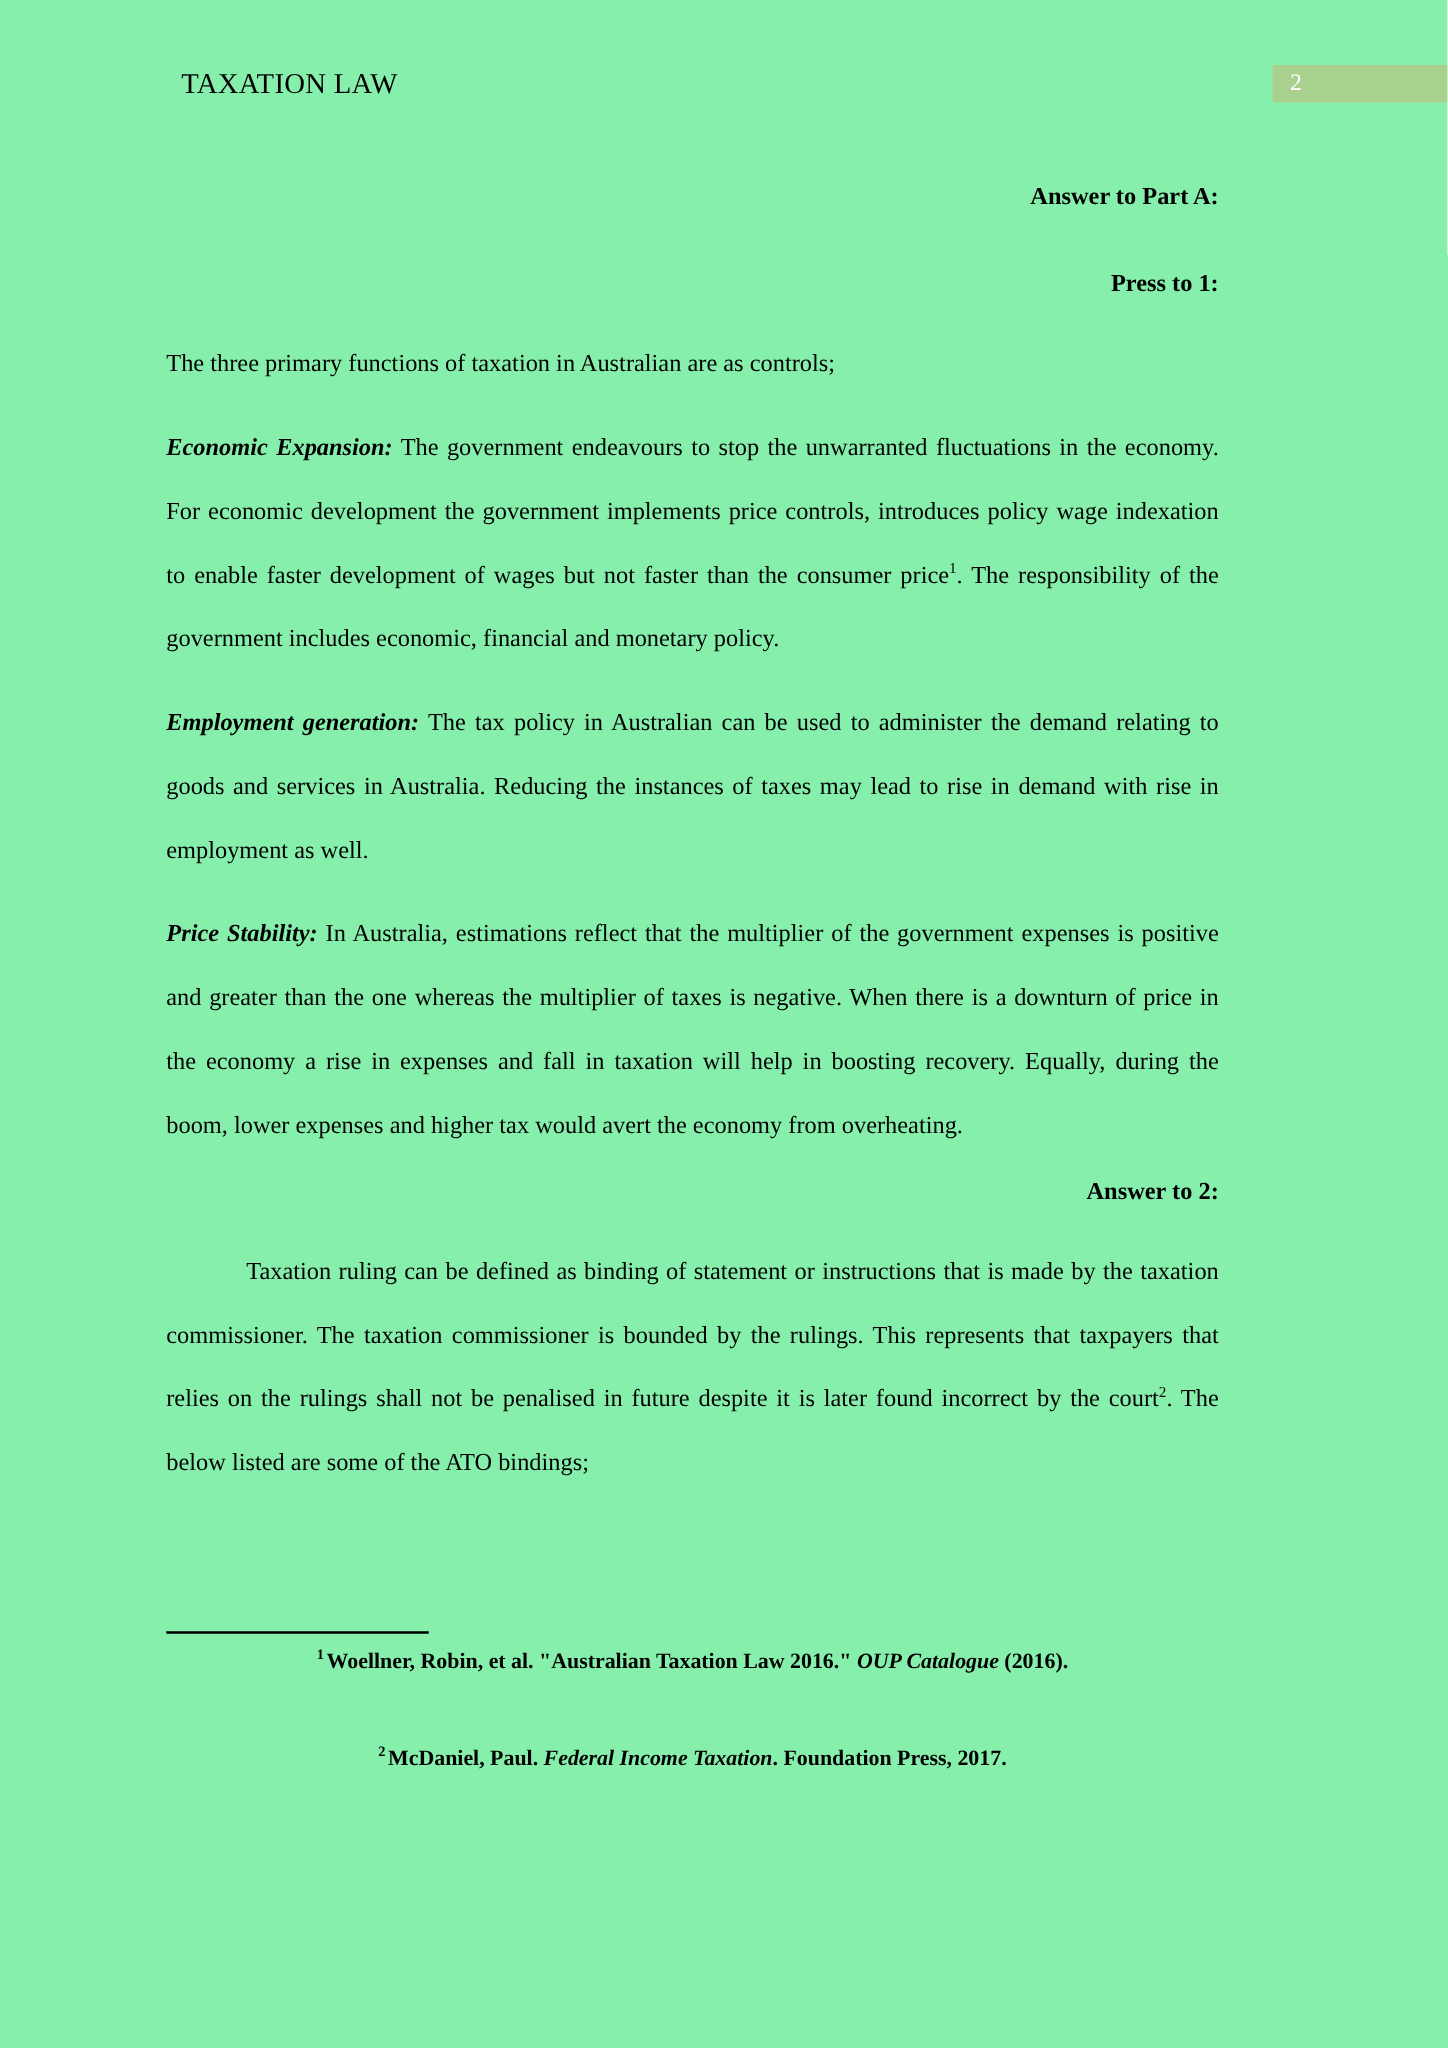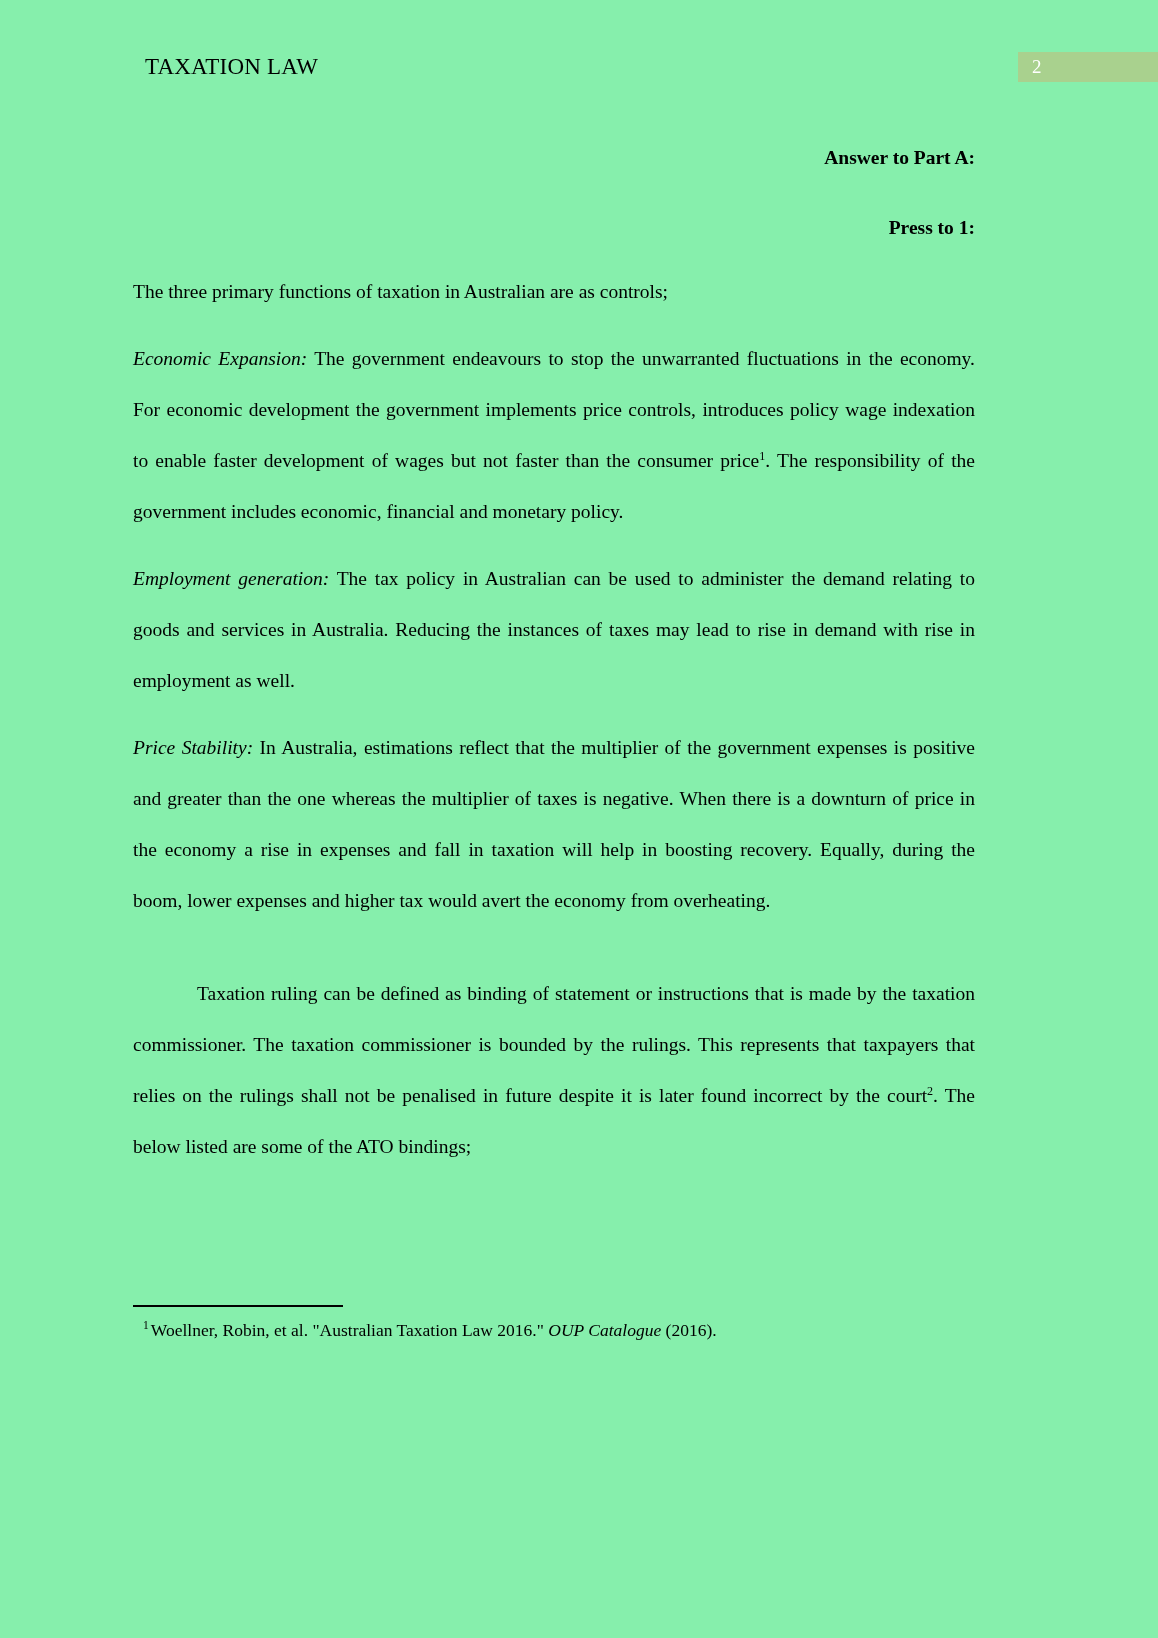--- a/index.html
+++ b/index.html
@@ -74,21 +74,21 @@
   p.body {
     font-size: 19.5px;
     line-height: 51px;
     text-align: justify;
     text-justify: inter-word;
     margin: 0;
     hyphens: none;
   }
 
   .lead {
-    font-weight: normal;
+    font-weight: bold;
     font-style: italic;
   }
 
   sup {
     font-size: 0.62em;
     vertical-align: super;
     line-height: 0;
   }
 
   .indent-first {
@@ -109,22 +109,23 @@
   }
   .fn-rule {
     width: 210px;
     height: 0;
     border-top: 2.5px solid #000;
     margin: 0 0 8px 0;
   }
   p.footnote {
     font-size: 17.5px;
     line-height: 26px;
-    margin: 10px;
-    text-align: left;
+    margin: 0;
+    text-align: center;
+    font-weight: bold;
   }
   p.footnote.second {
     margin-top: 52px;
   }
   .fn-mark {
     font-size: 0.66em;
     vertical-align: super;
     line-height: 0;
     margin-right: 2px;
   }
@@ -167,31 +168,35 @@
     </p>
 
     <div class="gap-para"></div>
 
     <p class="body">
       <span class="lead">Price Stability:</span><span> In Australia, estimations reflect that the multiplier of the government expenses is positive and greater than the one whereas the multiplier of taxes is negative. When there is a downturn of price in the economy a rise in expenses and fall in taxation will help in boosting recovery. Equally, during the boom, lower expenses and higher tax would avert the economy from overheating.</span>
     </p>
 
     <div class="gap-para"></div>
 
+    <div class="h-bold">Answer to 2:</div>
 
     <div class="gap-head-2"></div>
 
     <p class="body indent-first">
       <span>Taxation ruling can be defined as binding of statement or instructions that is made by the taxation commissioner. The taxation commissioner is bounded by the rulings. This represents that taxpayers that relies on the rulings shall not be penalised in future despite it is later found incorrect by the court</span><sup>2</sup><span>. The below listed are some of the ATO bindings;</span>
     </p>
 
   </div>
 
   <div class="footnotes">
     <div class="fn-rule"></div>
 
     <p class="footnote">
       <span class="fn-mark">1</span><span>Woellner, Robin, et al. "Australian Taxation Law 2016." </span><span class="it">OUP Catalogue</span><span> (2016).</span>
     </p>
 
+    <p class="footnote second">
+      <span class="fn-mark">2</span><span>McDaniel, Paul. </span><span class="it">Federal Income Taxation</span><span>. Foundation Press, 2017.</span>
+    </p>
   </div>
 
 </div>
 
 </body></html>

